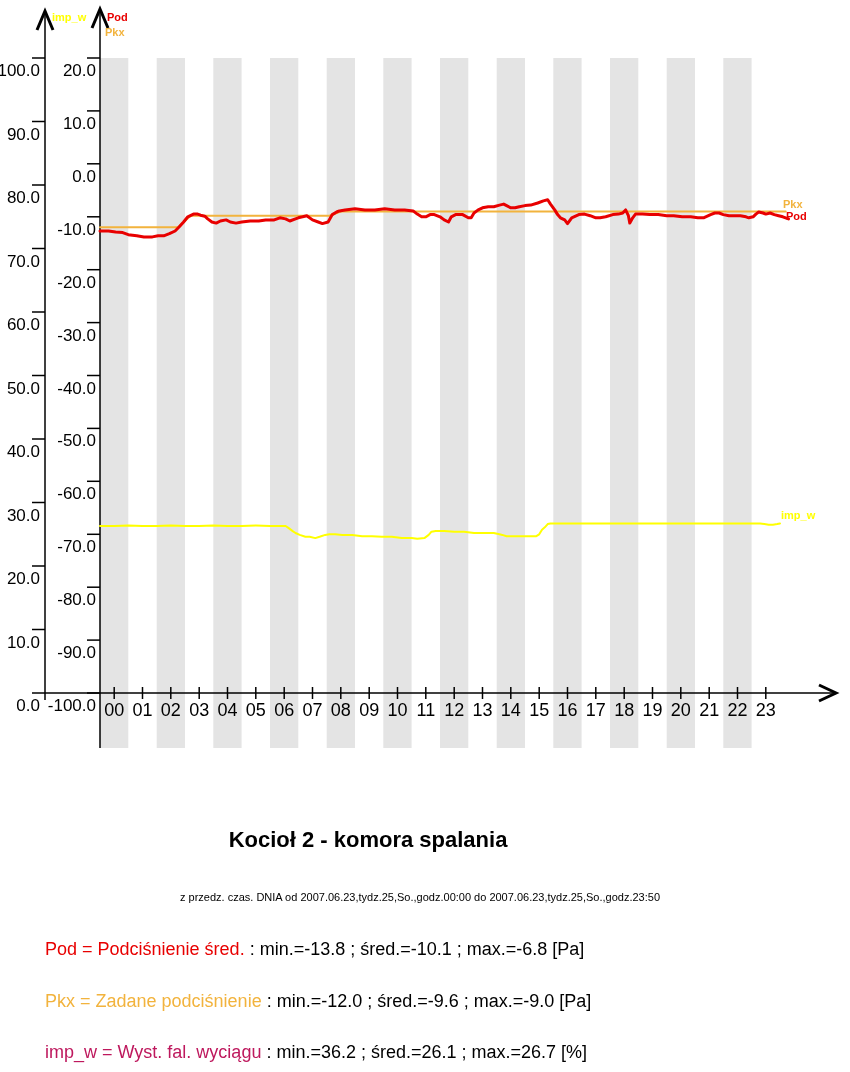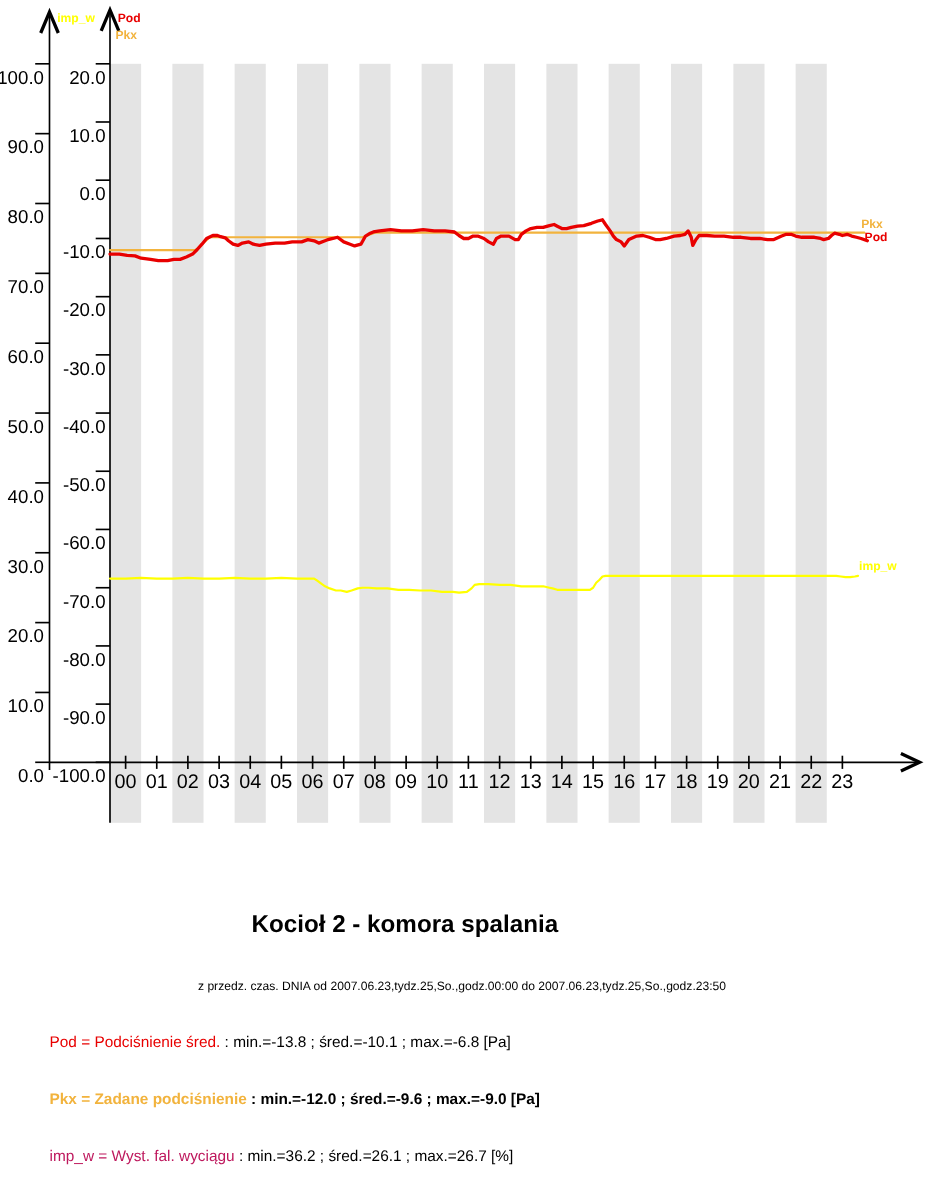--- a/index.html
+++ b/index.html
@@ -3,21 +3,21 @@
 <meta charset="utf-8">
 <style>
   html,body{margin:0;padding:0;background:#fff;}
   .page{position:relative;width:850px;height:1072px;background:#ffffff;
         font-family:"Liberation Sans",sans-serif;overflow:hidden;}
   .serieslbl{position:absolute;font-size:11px;font-weight:bold;white-space:nowrap;}
   .title{position:absolute;left:0;top:827px;width:736px;text-align:center;
          font-size:22px;font-weight:bold;color:#000;}
   .subtitle{position:absolute;left:0;top:891px;width:840px;text-align:center;
             font-size:11px;color:#000;white-space:nowrap;}
-  .statline{position:absolute;left:45px;font-size:14px;color:#000;white-space:nowrap;}
+  .statline{position:absolute;left:45px;font-size:18px;color:#000;white-space:nowrap;}
   svg text{font-family:"Liberation Sans",sans-serif;}
   .ax{stroke:#000;stroke-width:1.5;}
   .arw{stroke:#000;stroke-width:3;fill:none;}
 </style>
 </head>
 <body>
 
 <div class="page">
 
   <svg id="chart" width="850" height="770" viewBox="0 0 850 770" xmlns="http://www.w3.org/2000/svg">
@@ -162,20 +162,20 @@
   <div class="serieslbl" style="left: 786px; top: 210px; color: rgb(232, 0, 0);">Pod</div>
   <div class="serieslbl" style="left: 781px; top: 509px; color: rgb(255, 255, 0);">imp_w</div>
 
   
   <div class="title">Kocioł 2 - komora spalania</div>
   <div class="subtitle">z przedz. czas. DNIA od 2007.06.23,tydz.25,So.,godz.00:00 do 2007.06.23,tydz.25,So.,godz.23:50</div>
 
   <div class="statline" style="top:939px;">
     <span style="color: rgb(232, 0, 0);">Pod = Podciśnienie śred.</span><span> : min.=-13.8 ; śred.=-10.1 ; max.=-6.8 [Pa]</span>
   </div>
-  <div class="statline" style="top:991px;font-weight:bold;">
+  <div class="statline" style="top:991px;">
     <span style="color: rgb(242, 179, 61);">Pkx = Zadane podciśnienie</span><span> : min.=-12.0 ; śred.=-9.6 ; max.=-9.0 [Pa]</span>
   </div>
   <div class="statline" style="top:1042px;">
     <span style="color: #be185d;">imp_w = Wyst. fal. wyciągu</span><span> : min.=36.2 ; śred.=26.1 ; max.=26.7 [%]</span>
   </div>
 
 </div>
 
 </body></html>

